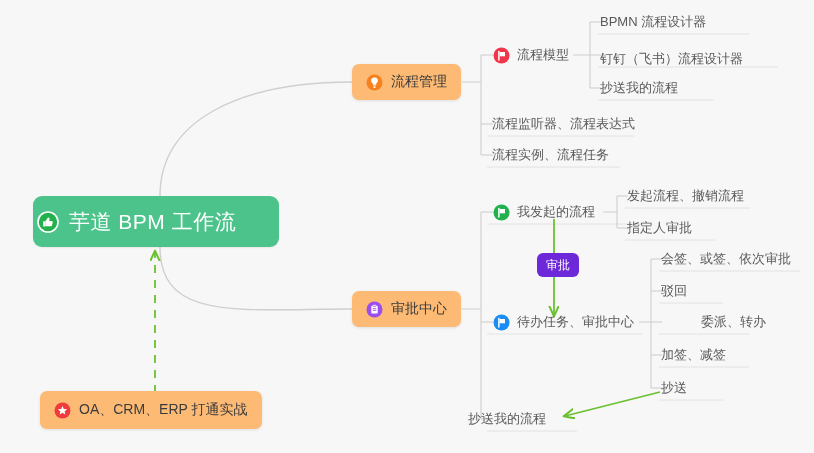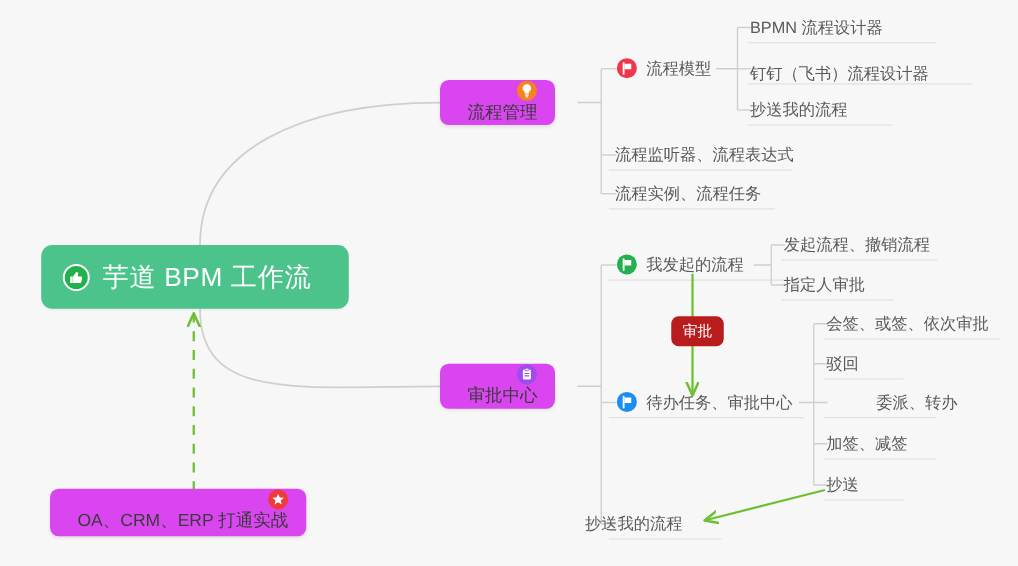--- a/index.html
+++ b/index.html
@@ -34,69 +34,69 @@
   .root-node {
     position: absolute;
     left: 33px;
     top: 196px;
     width: 246px;
     height: 51px;
     background: #4cc38a;
     border-radius: 9px;
     display: flex;
     align-items: center;
-    padding-left: 17px;
+    padding-left: 4px;
     box-sizing: border-box;
     box-shadow: 0 1px 2px rgba(0,0,0,0.06);
   }
   .root-label {
     color: #ffffff;
     font-size: 21px;
     letter-spacing: 0.5px;
     margin-left: 10px;
     white-space: nowrap;
   }
 
   
   .card-node {
     position: absolute;
-    background: #d946ef;
+    background: #fdba74;
     border-radius: 7px;
     display: flex;
-    align-items: flex-end;
+    align-items: center;
     padding: 0 14px;
     box-sizing: border-box;
     box-shadow: 0 1px 3px rgba(0,0,0,0.10);
     white-space: nowrap;
-    flex-direction: column;
   }
   .card-label {
     color: #3b3b3b;
     font-size: 14px;
     margin-left: 8px;
   }
 
   
   .leaf-node {
     position: absolute;
     display: flex;
+    align-items: center;
     white-space: nowrap;
     color: #5a5a5a;
     font-size: 13px;
   }
   .leaf-node .leaf-label {
     color: #5a5a5a;
     font-size: 13px;
   }
   .leaf-node .icon + .leaf-label { margin-left: 7px; }
 
   
   .badge-node {
     position: absolute;
-    background: #b91c1c;
+    background: #6d28d9;
     border-radius: 6px;
     color: #ffffff;
     font-size: 12px;
     display: flex;
     align-items: center;
     justify-content: center;
     padding: 0 9px;
     height: 24px;
     white-space: nowrap;
   }

